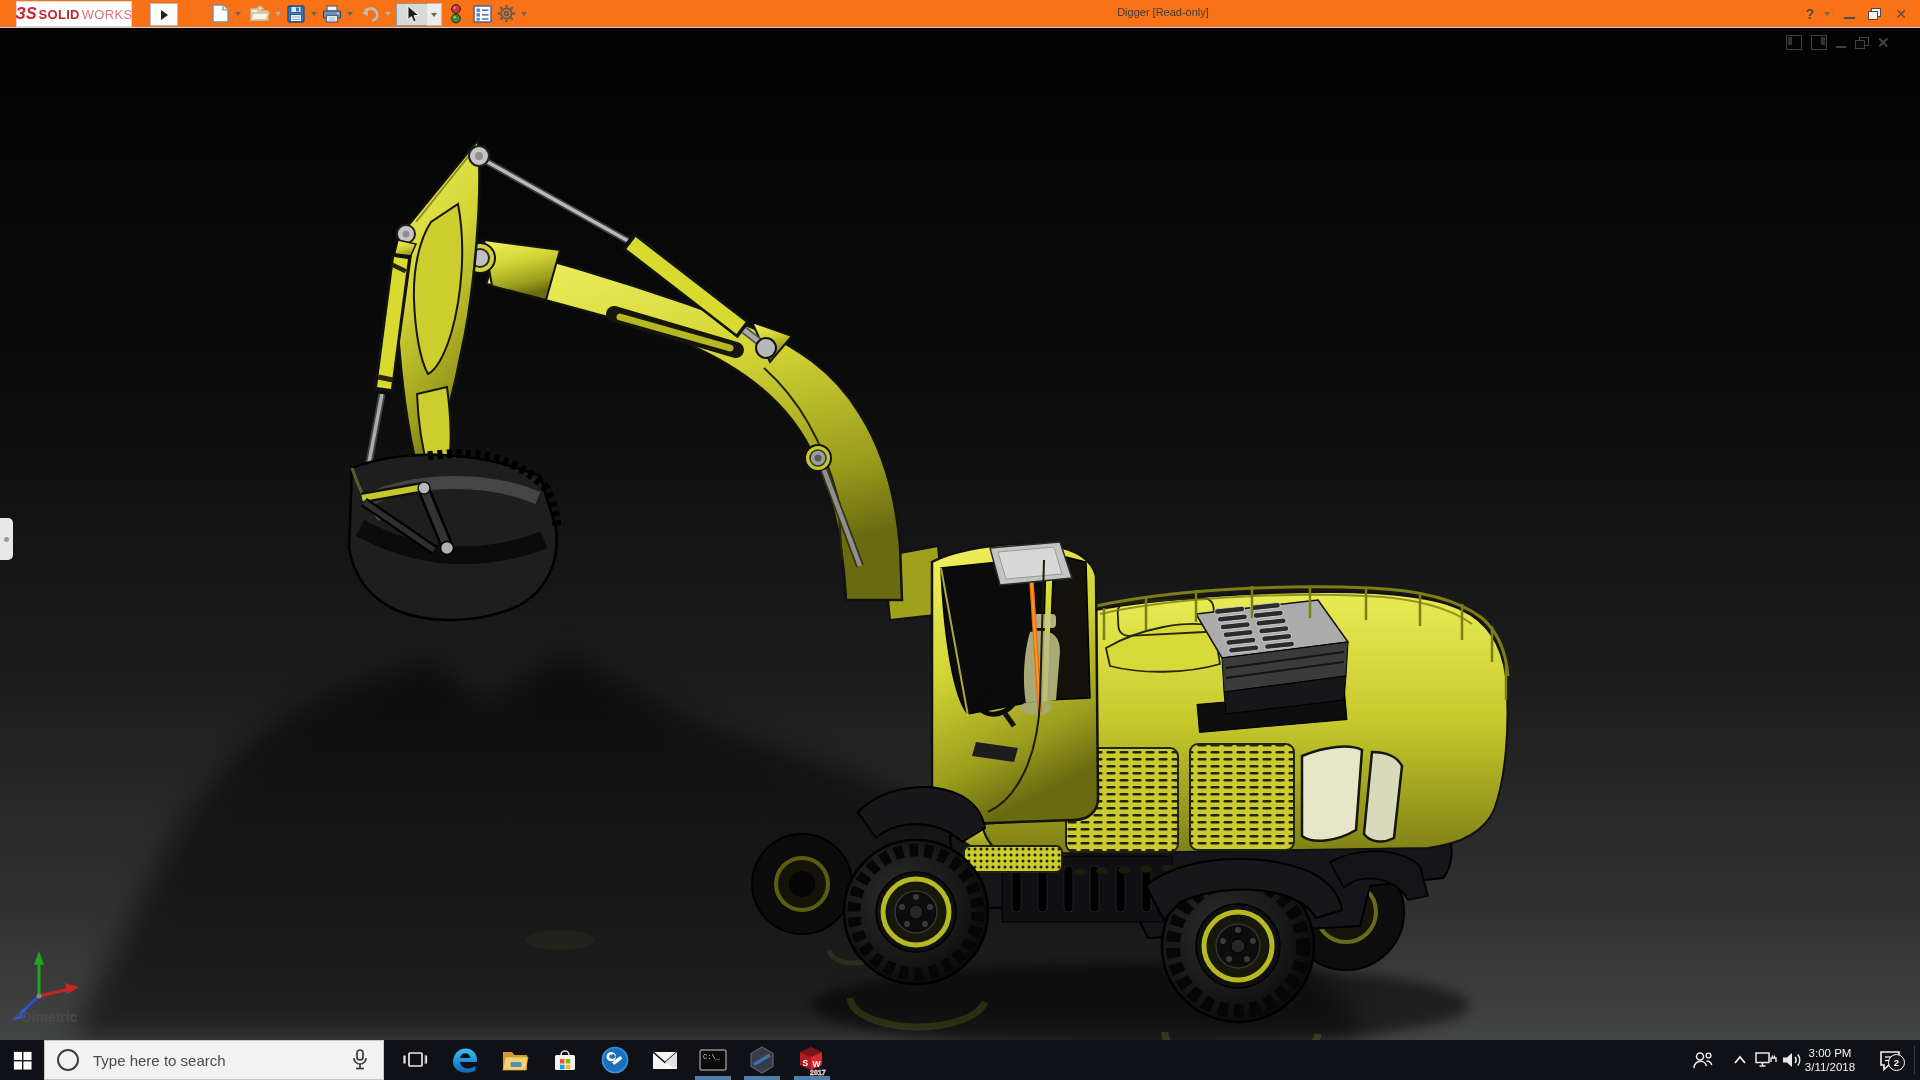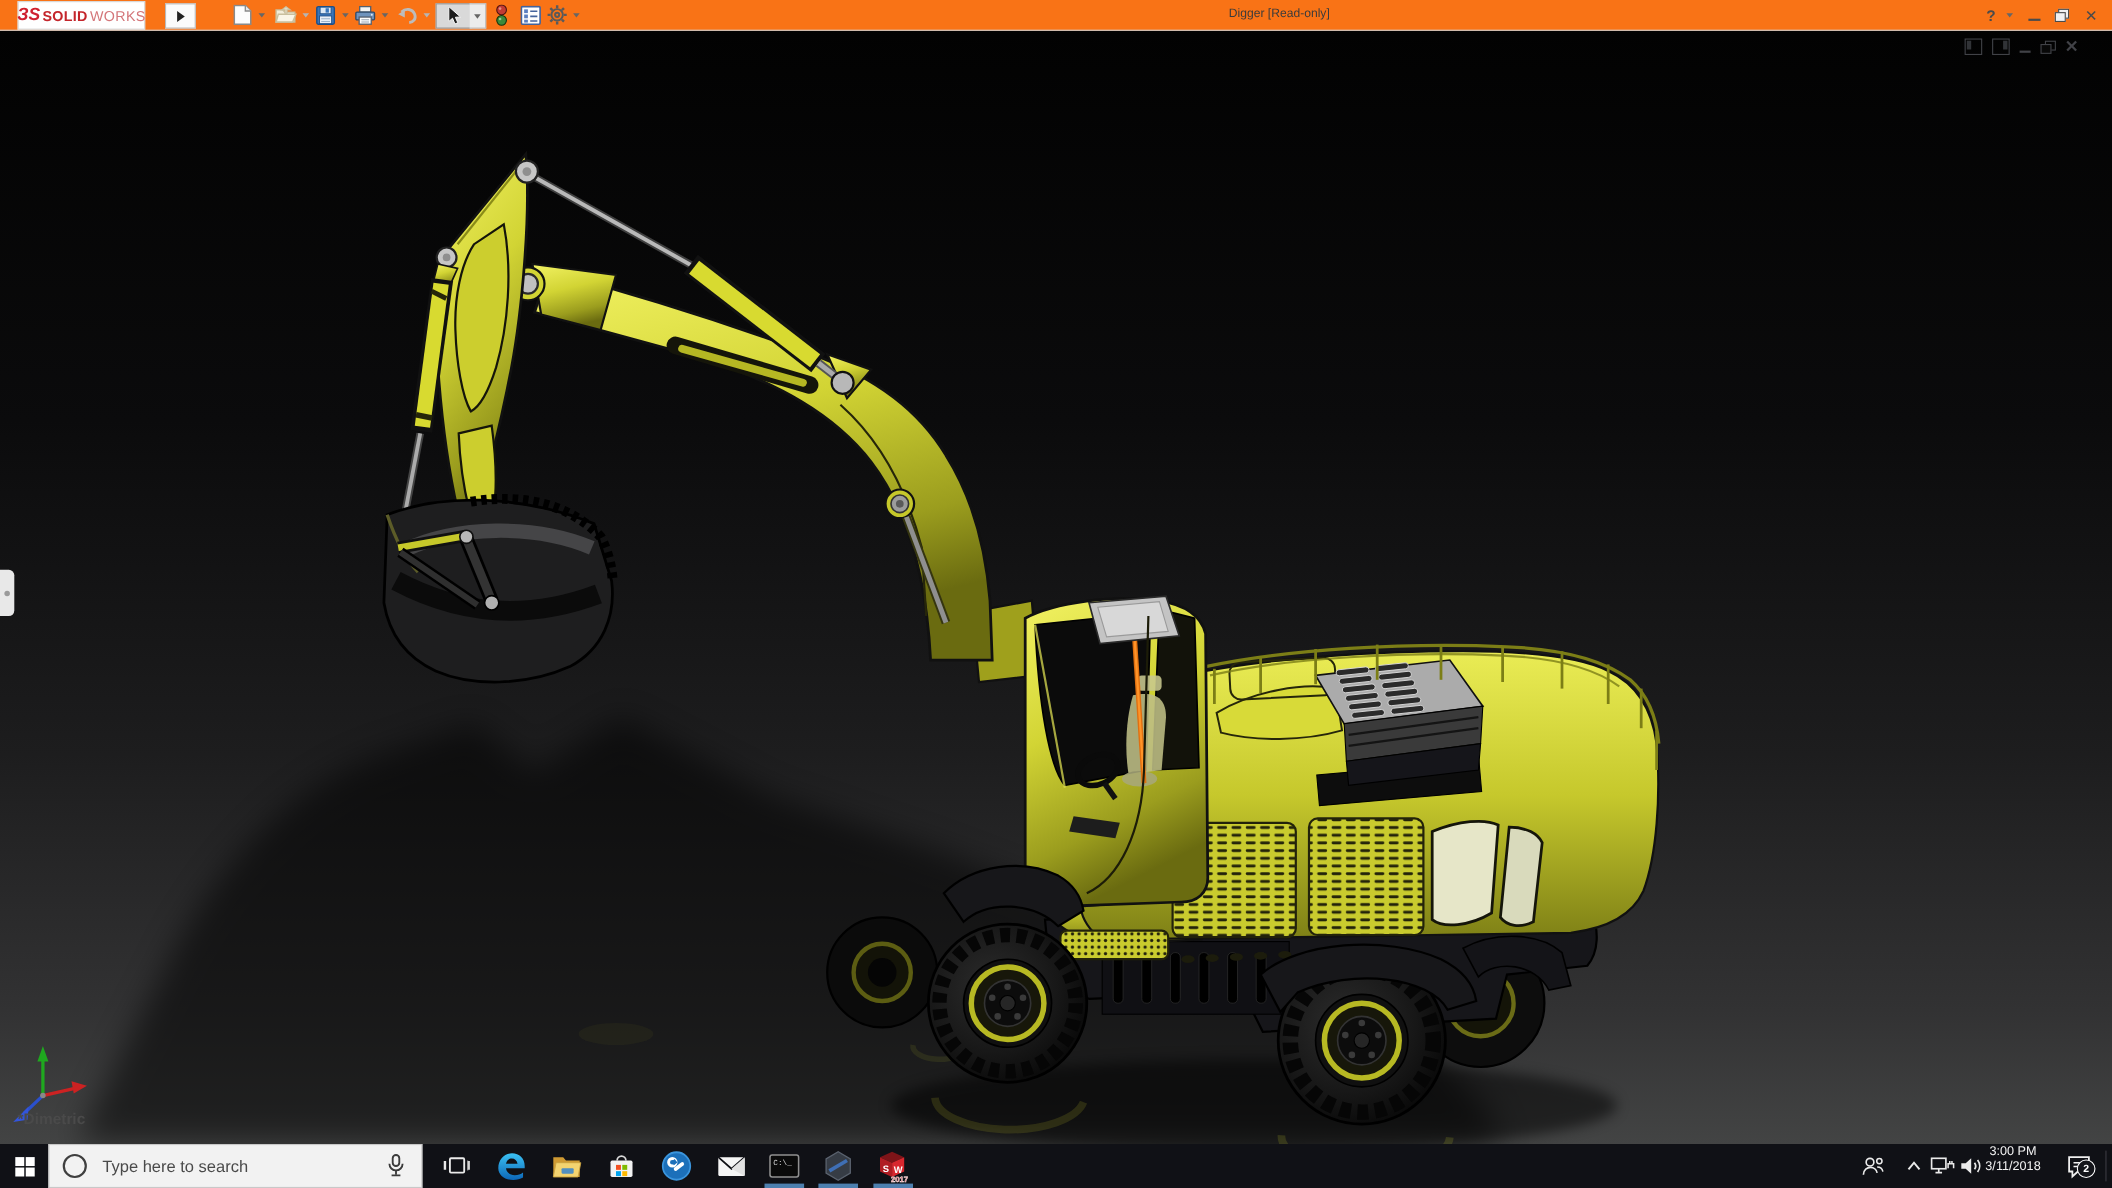--- a/index.html
+++ b/index.html
@@ -49,21 +49,21 @@
   .searchbox{position:absolute;left:44px;top:0;width:340px;height:40px;background:#f2f2f2;
              display:flex;align-items:center;border:1px solid #c8c8c8;box-sizing:border-box;}
   .searchbox .circ{width:18px;height:18px;border:2px solid #3f3f3f;border-radius:50%;margin-left:12px;flex:0 0 auto;}
   .searchbox input{border:none;background:transparent;outline:none;flex:1;margin-left:12px;
                    font-size:15px;color:#c2410c;font-family:"Liberation Sans",sans-serif;}
   .searchbox input::placeholder{color:#4a4a4a;opacity:1;}
   .tb-icon{position:absolute;top:0;width:48px;height:40px;display:flex;align-items:center;justify-content:center;}
   .run-line{position:absolute;top:36px;width:36px;height:4px;background:#4d7fae;}
   .tray-icon{position:absolute;top:0;height:40px;display:flex;align-items:center;justify-content:center;}
   .clock{position:absolute;left:1800px;top:0;width:60px;height:40px;color:#f2f2f2;font-size:11.5px;
-         display:flex;flex-direction:column;align-items:center;line-height:14px;}
+         display:flex;flex-direction:column;align-items:center;justify-content:center;line-height:14px;}
   .badge{position:absolute;left:16px;top:14px;width:15px;height:15px;border-radius:50%;background:#14151a;
          border:1.5px solid #fff;color:#fff;font-size:9.5px;font-weight:700;display:flex;align-items:center;justify-content:center;}
   .edge-divider{position:absolute;left:1914px;top:6px;width:1px;height:28px;background:#3a3b42;}
 </style>
 </head>
 <body>
 
 <div class="titlebar">
   <div class="logo-box">
     <span class="logo-glyph">ЗS</span>

